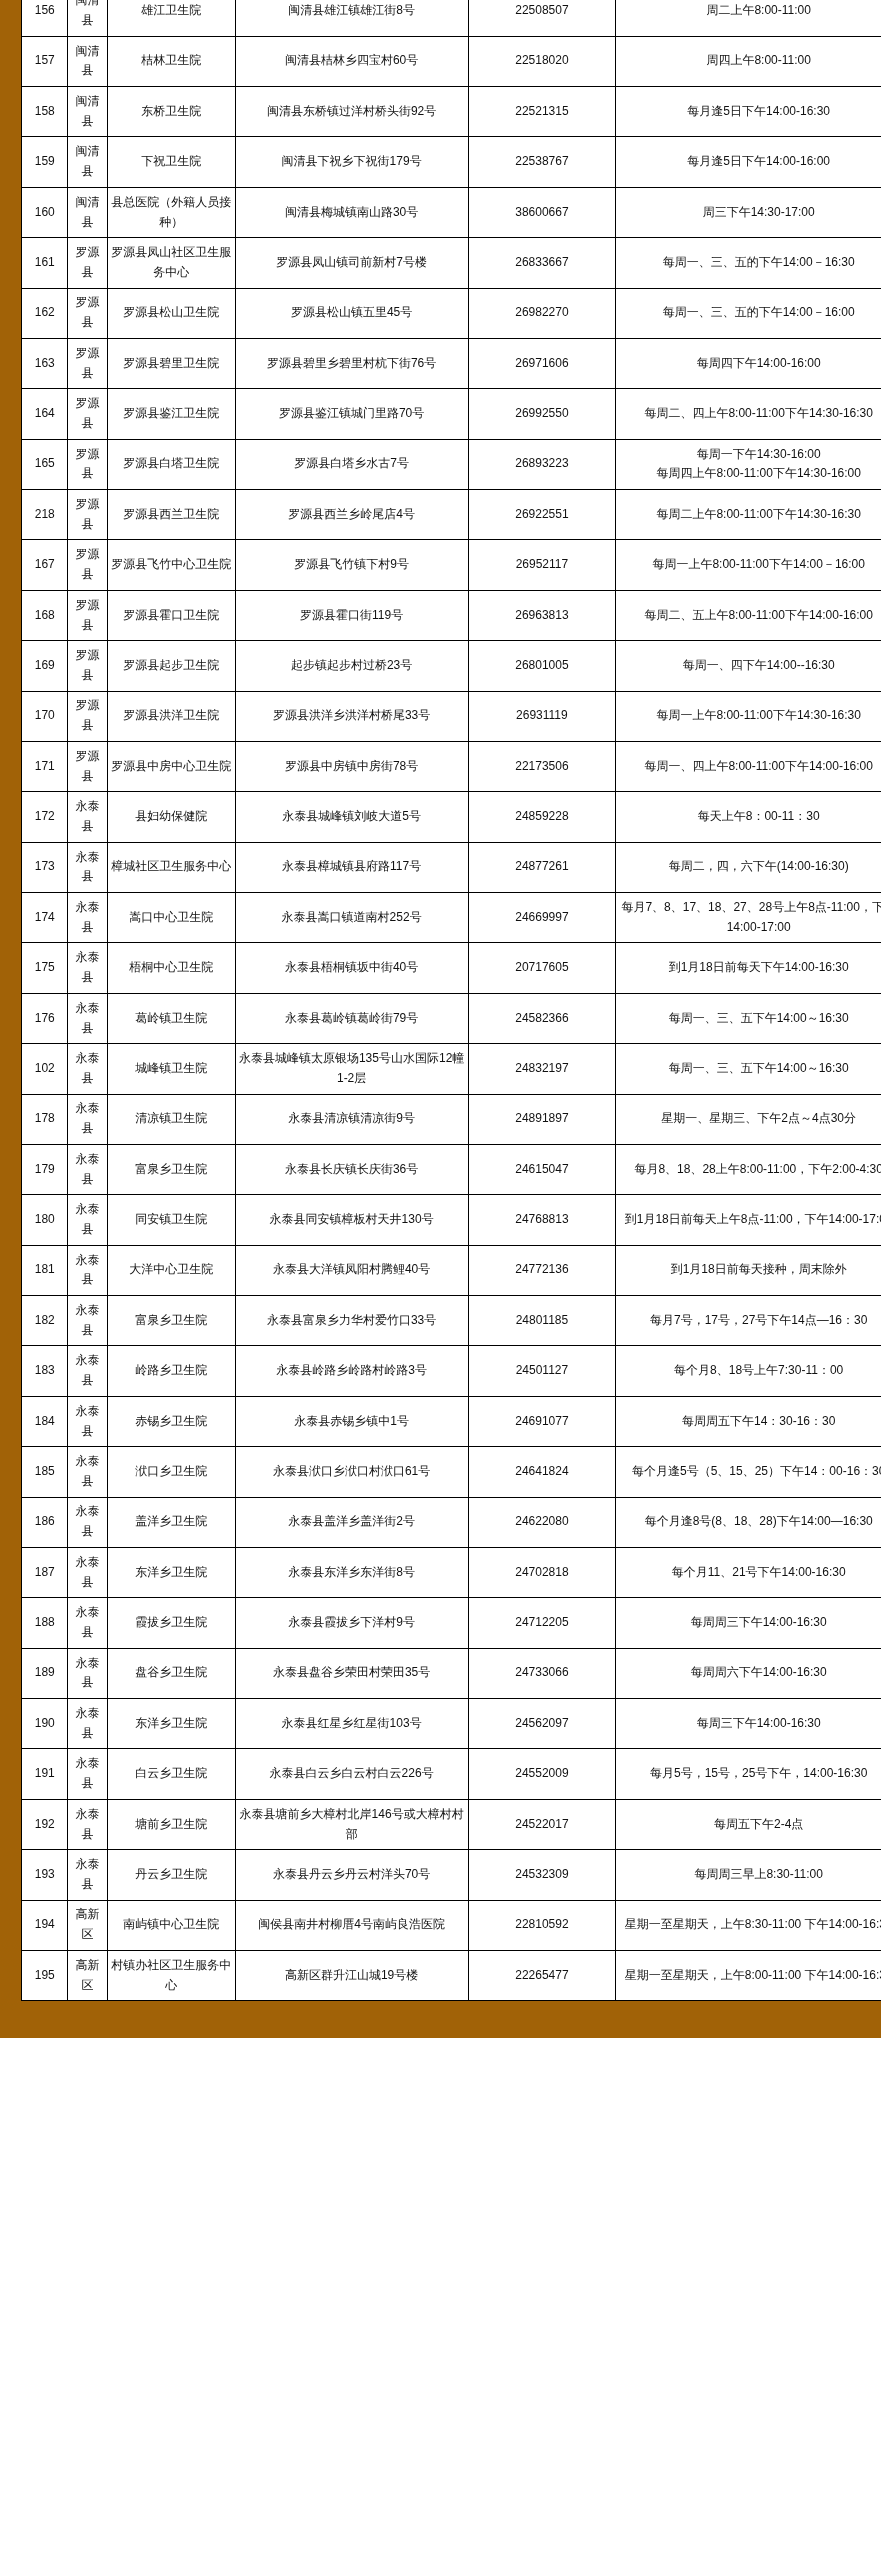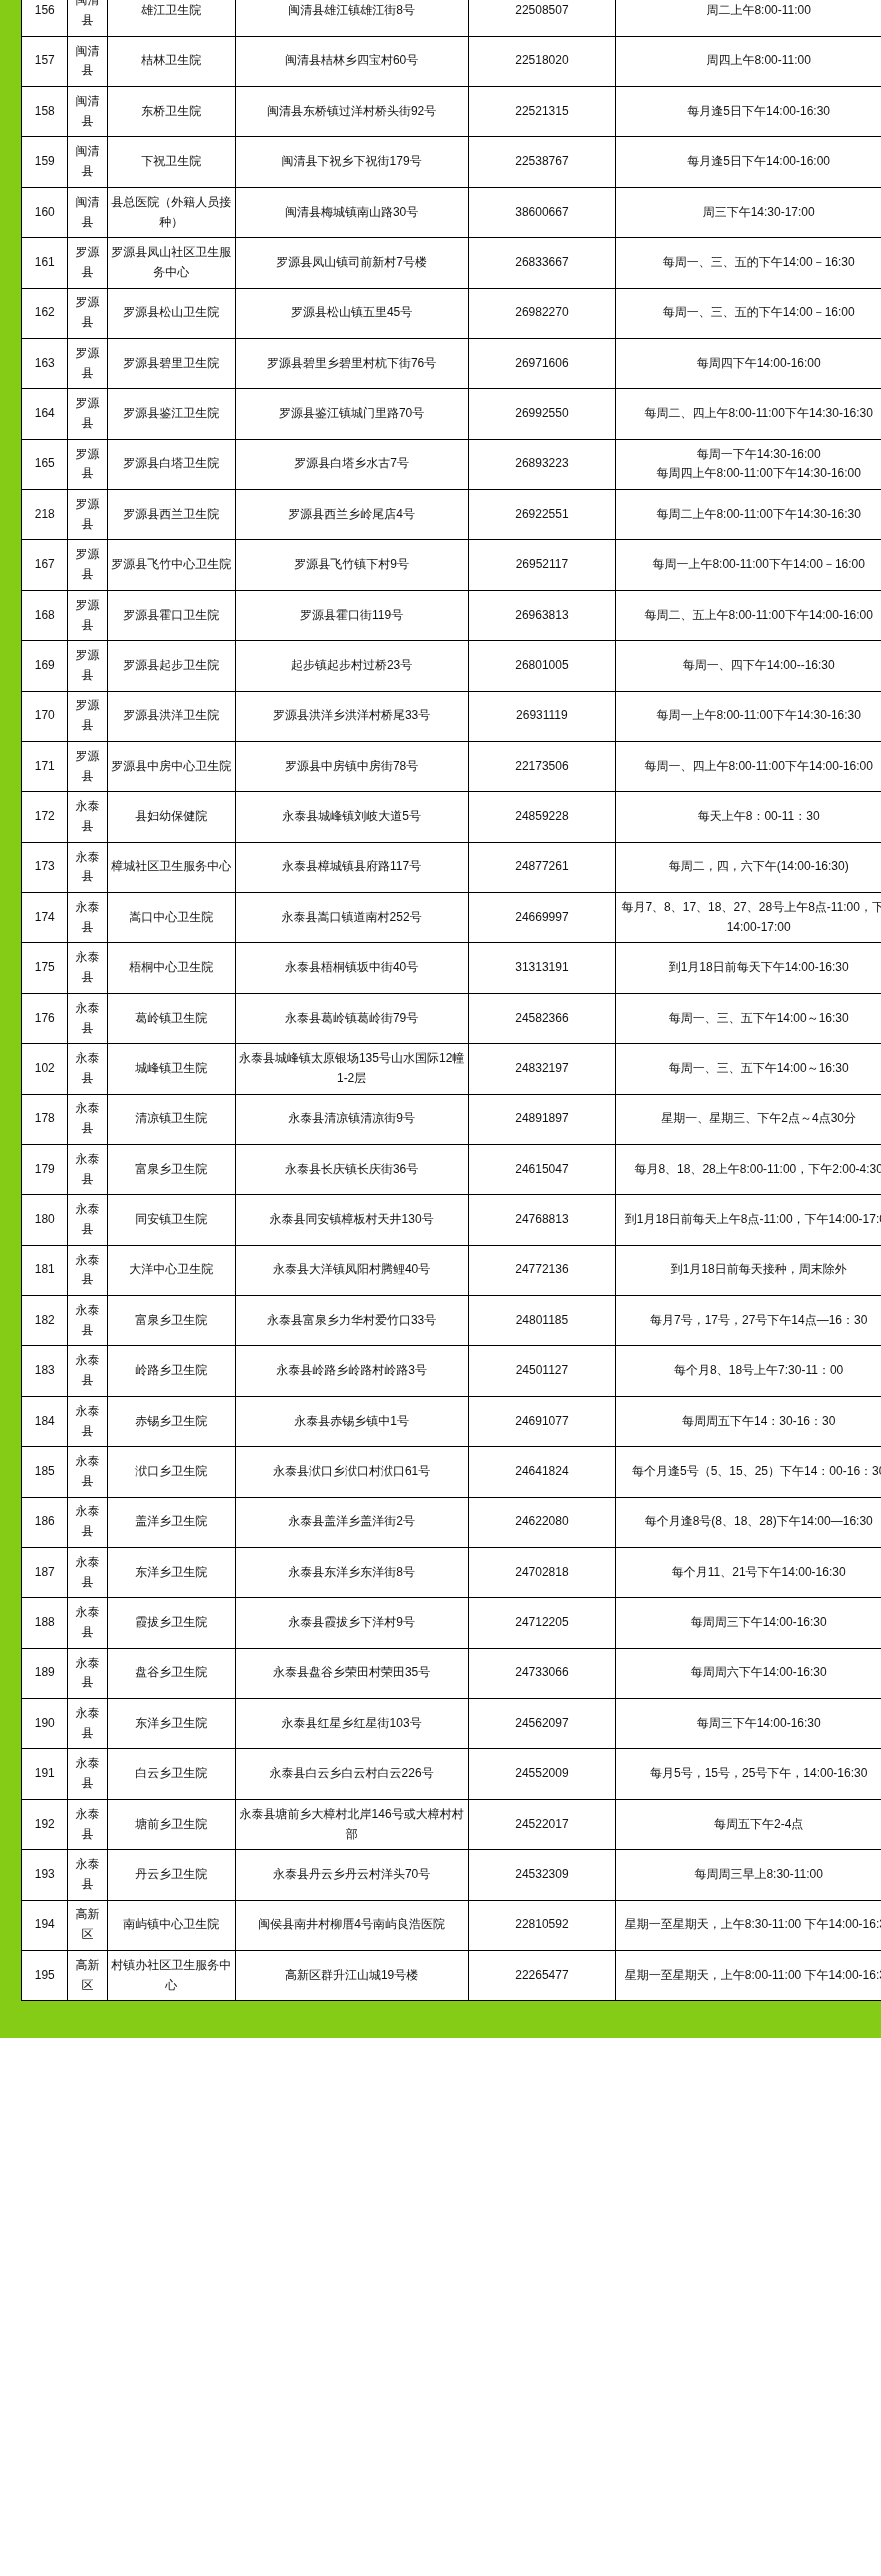--- a/index.html
+++ b/index.html
@@ -10,21 +10,21 @@
   body {
     width: 882px;
     font-family: "Liberation Sans", "DejaVu Sans", sans-serif;
     color: #000000;
     -webkit-font-smoothing: none;
   }
   #doc-root {
     width: 882px;
     box-sizing: border-box;
     padding: 0 21.4px 37px 21.4px;
-    background: #84cc16;
+    background: #a16207;
   }
   table.vax-table {
     width: 839px;
     border-collapse: collapse;
     table-layout: fixed;
     background: #ffffff;
   }
   table.vax-table td {
     border: 1.6px solid #000000;
     padding: 4.9px 2.9px;
@@ -227,21 +227,21 @@
           <td class="c-name">嵩口中心卫生院</td>
           <td class="c-address">永泰县嵩口镇道南村252号</td>
           <td class="c-phone">24669997</td>
           <td class="c-time">每月7、8、17、18、27、28号上午8点-11:00，下午14:00-17:00</td>
         </tr>
         <tr>
           <td class="c-index">175</td>
           <td class="c-region">永泰县</td>
           <td class="c-name">梧桐中心卫生院</td>
           <td class="c-address">永泰县梧桐镇坂中街40号</td>
-          <td class="c-phone">31313191</td>
+          <td class="c-phone">20717605</td>
           <td class="c-time">到1月18日前每天下午14:00-16:30</td>
         </tr>
         <tr>
           <td class="c-index">176</td>
           <td class="c-region">永泰县</td>
           <td class="c-name">葛岭镇卫生院</td>
           <td class="c-address">永泰县葛岭镇葛岭街79号</td>
           <td class="c-phone">24582366</td>
           <td class="c-time">每周一、三、五下午14:00～16:30</td>
         </tr>

